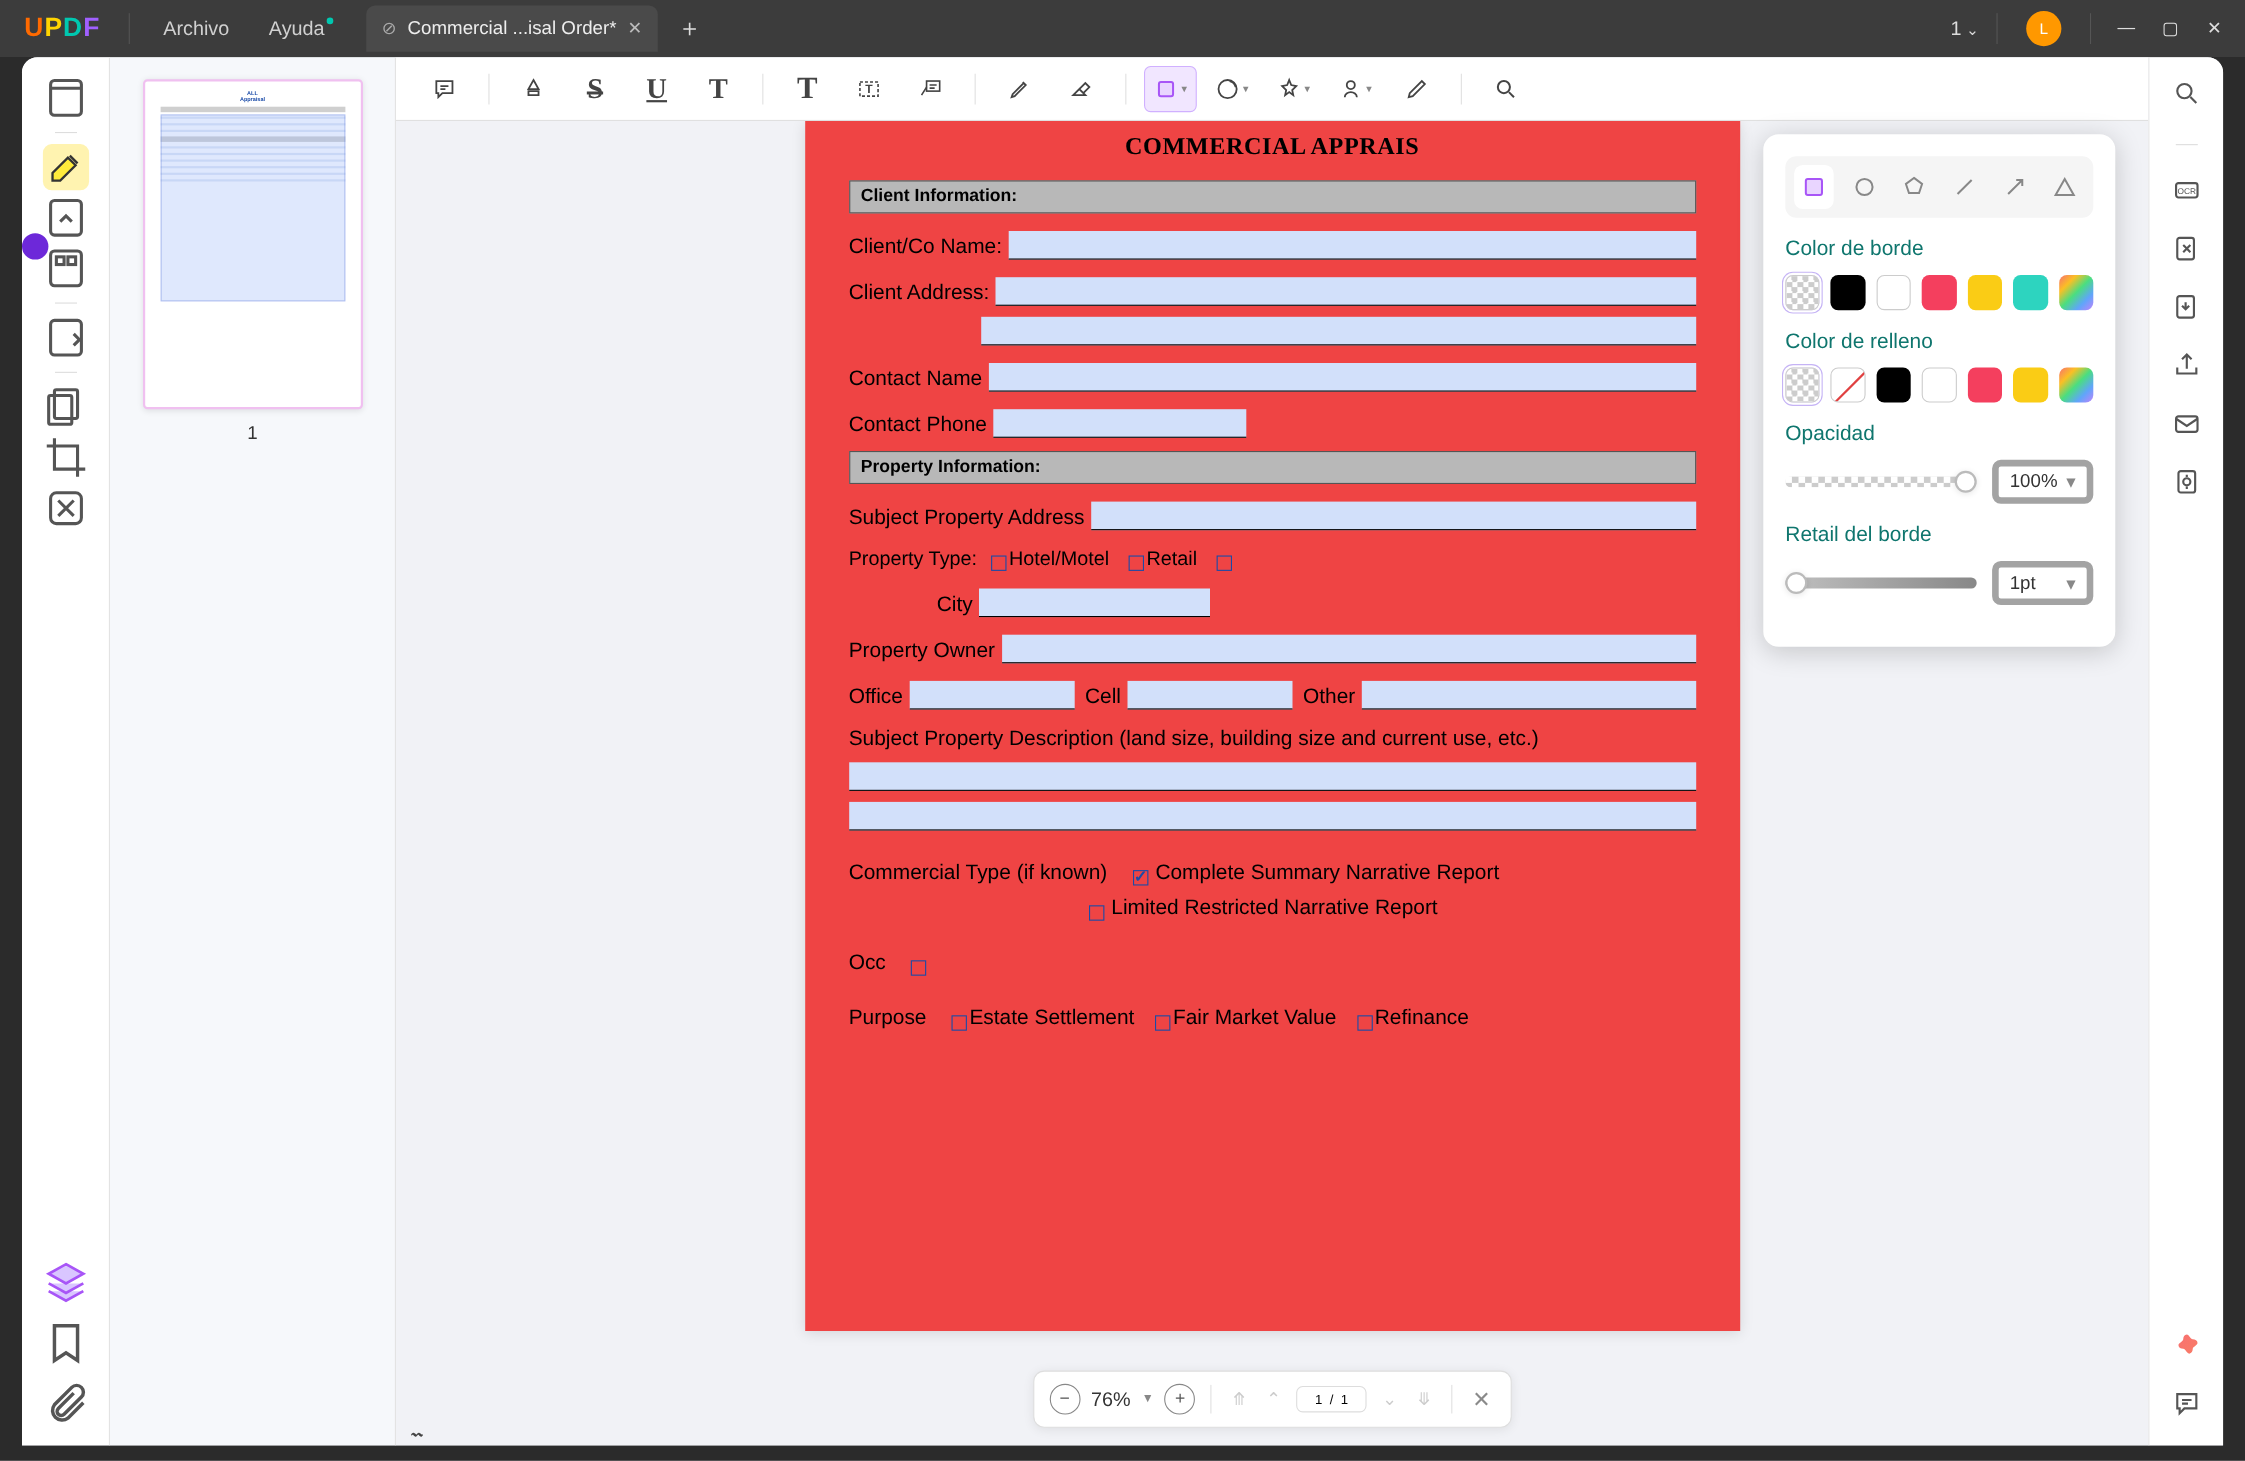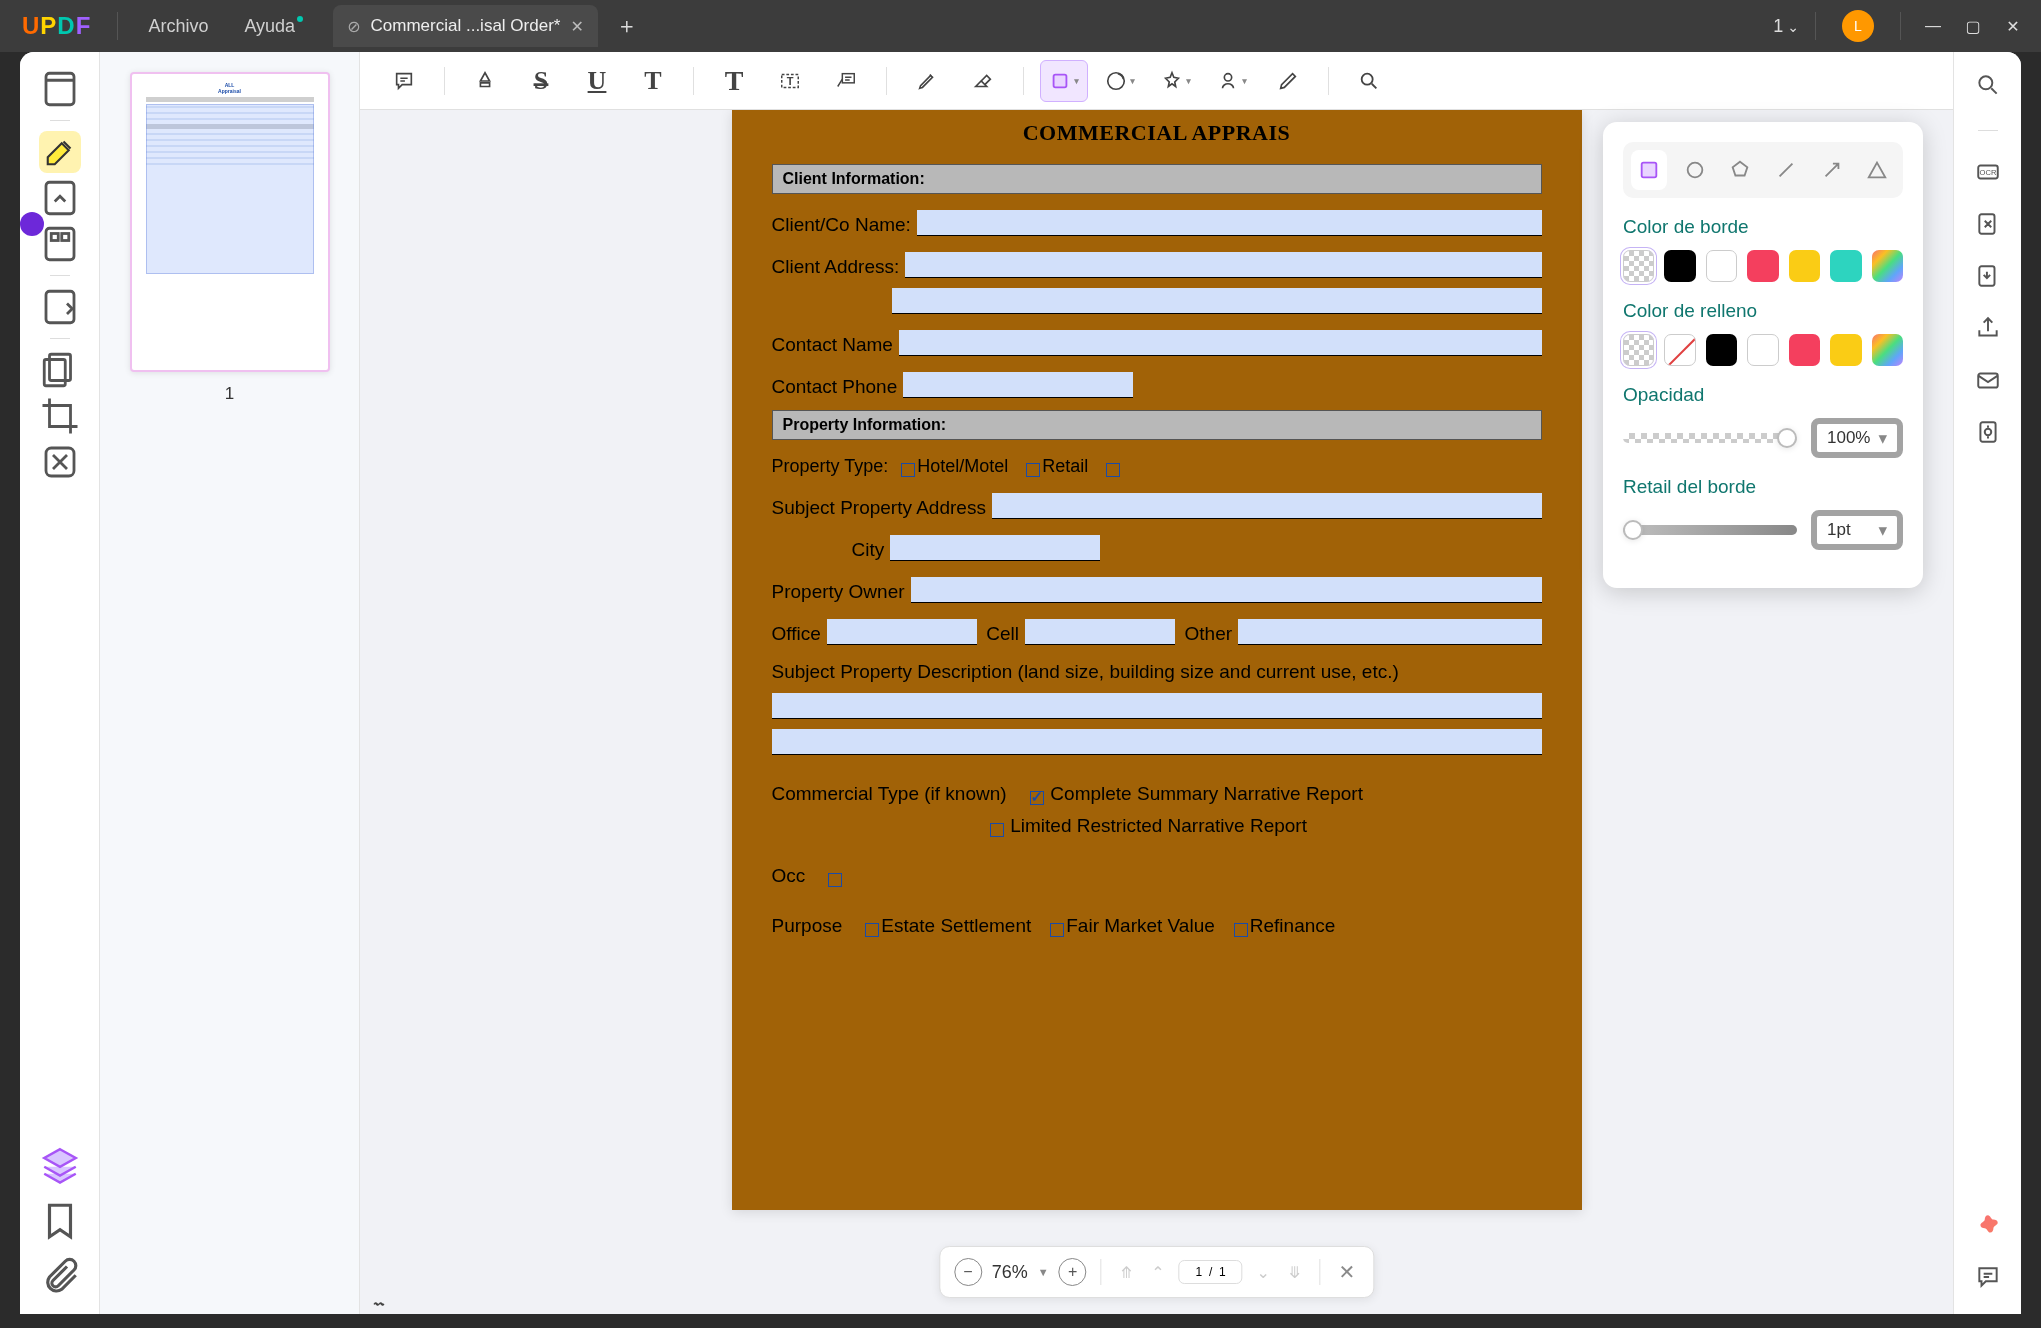--- a/index.html
+++ b/index.html
@@ -39,21 +39,21 @@
 
 .center{flex:1;position:relative;background:#f1f2f6;overflow:hidden}
 .toolbar{height:58px;background:#fff;border-bottom:1px solid #e0e0e0;display:flex;align-items:center;padding:0 20px;gap:8px}
 .tbbtn{width:48px;height:42px;border-radius:6px;display:flex;align-items:center;justify-content:center;color:#444;font-size:20px;cursor:pointer;font-weight:bold}
 .tbbtn.active{background:#f1e6ff;color:#7c3aed;border:1px solid #d0b0ff}
 .tbdiv{width:1px;height:28px;background:#e0e0e0;margin:0 8px}
 .tbbtn .smdrop{font-size:9px;margin-left:3px;color:#888}
 .tbbtn svg{width:22px;height:22px}
 
 .docarea{position:absolute;top:58px;left:0;right:0;bottom:0;overflow:auto;padding:0 40px}
-.page{width:850px;margin:0 auto;background:#a16207;box-shadow:0 2px 12px rgba(0,0,0,.12);padding:10px 40px 40px;min-height:1100px}
+.page{width:850px;margin:0 auto;background:#ef4444;box-shadow:0 2px 12px rgba(0,0,0,.12);padding:10px 40px 40px;min-height:1100px}
 .page h2{text-align:center;font-size:22px;font-weight:bold;font-family:Georgia,serif;margin-bottom:18px;letter-spacing:.5px}
 .sect{background:#b8b8b8;border:1px solid #555;padding:5px 10px;font-weight:bold;font-size:16px;margin-top:12px}
 .row{display:flex;align-items:flex-end;margin-top:16px;font-size:19px;font-family:Georgia,serif}
 .lbl{white-space:nowrap;margin-right:4px}
 .fld{flex:1;border-bottom:1.5px solid #000;height:26px;margin-left:2px;position:relative}
 .fld.hl{background:#d2e0fa}
 .hlrow{height:26px;background:#d2e0fa;border-bottom:1.5px solid #000;margin-top:10px}
 .cb{display:inline-block;width:14px;height:14px;border:1.5px solid #1a4ba8;margin-right:2px;vertical-align:-1px;position:relative}
 .cb.checked::after{content:"✓";position:absolute;left:0;top:-4px;color:#1a4ba8;font-size:15px;font-weight:bold}
 .small{font-size:18px}
@@ -312,30 +312,30 @@
         <div class="hlrow" style="margin-left:120px"></div>
         <div class="row">
             <span class="lbl">Contact Name</span>
             <span class="fld hl"></span>
           </div>
         <div class="row">
             <span class="lbl">Contact Phone</span>
             <span class="fld hl" style="flex:0 0 230px"></span>
           </div>
         <div class="sect">Property Information:</div>
+        <div class="row">
+            <span class="lbl">Subject Property Address</span>
+            <span class="fld hl"></span>
+          </div>
         <div class="row small">
           <span class="lbl">Property Type:</span>&nbsp;&nbsp;
           <span class="cb"></span><span>Hotel/Motel</span>&nbsp;&nbsp;&nbsp;&nbsp;
           <span class="cb"></span><span>Retail</span>&nbsp;&nbsp;&nbsp;&nbsp;
           <span class="cb"></span>
         </div>
-        <div class="row">
-            <span class="lbl">Subject Property Address</span>
-            <span class="fld hl"></span>
-          </div>
         <div class="row">
             <span style="width:80px"></span>
             <span class="lbl">City</span>
             <span class="fld hl" style="flex:0 0 210px"></span>
           </div>
         <div class="row">
             <span class="lbl">Property Owner</span>
             <span class="fld hl"></span>
           </div>
         <div class="row">

